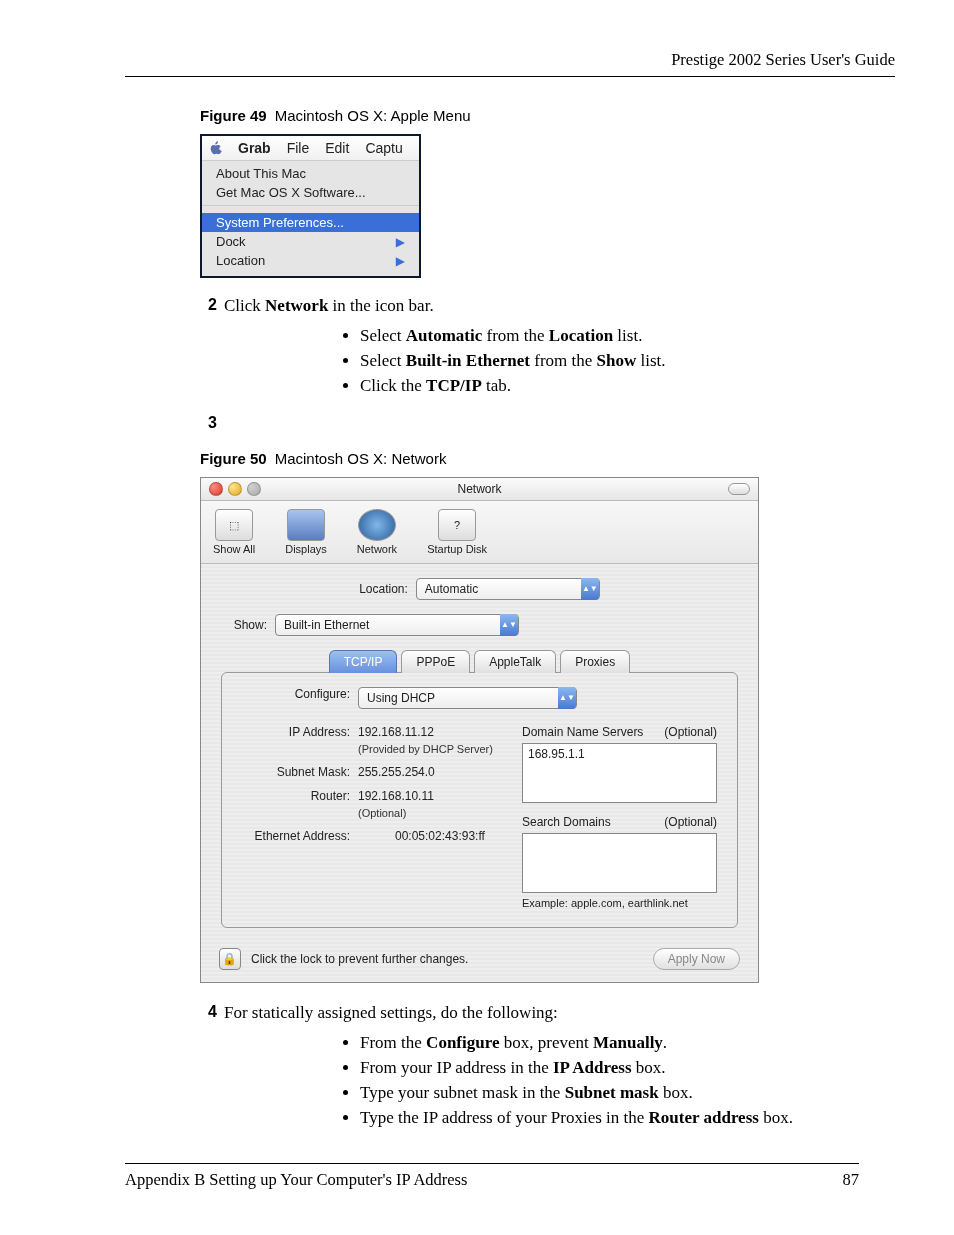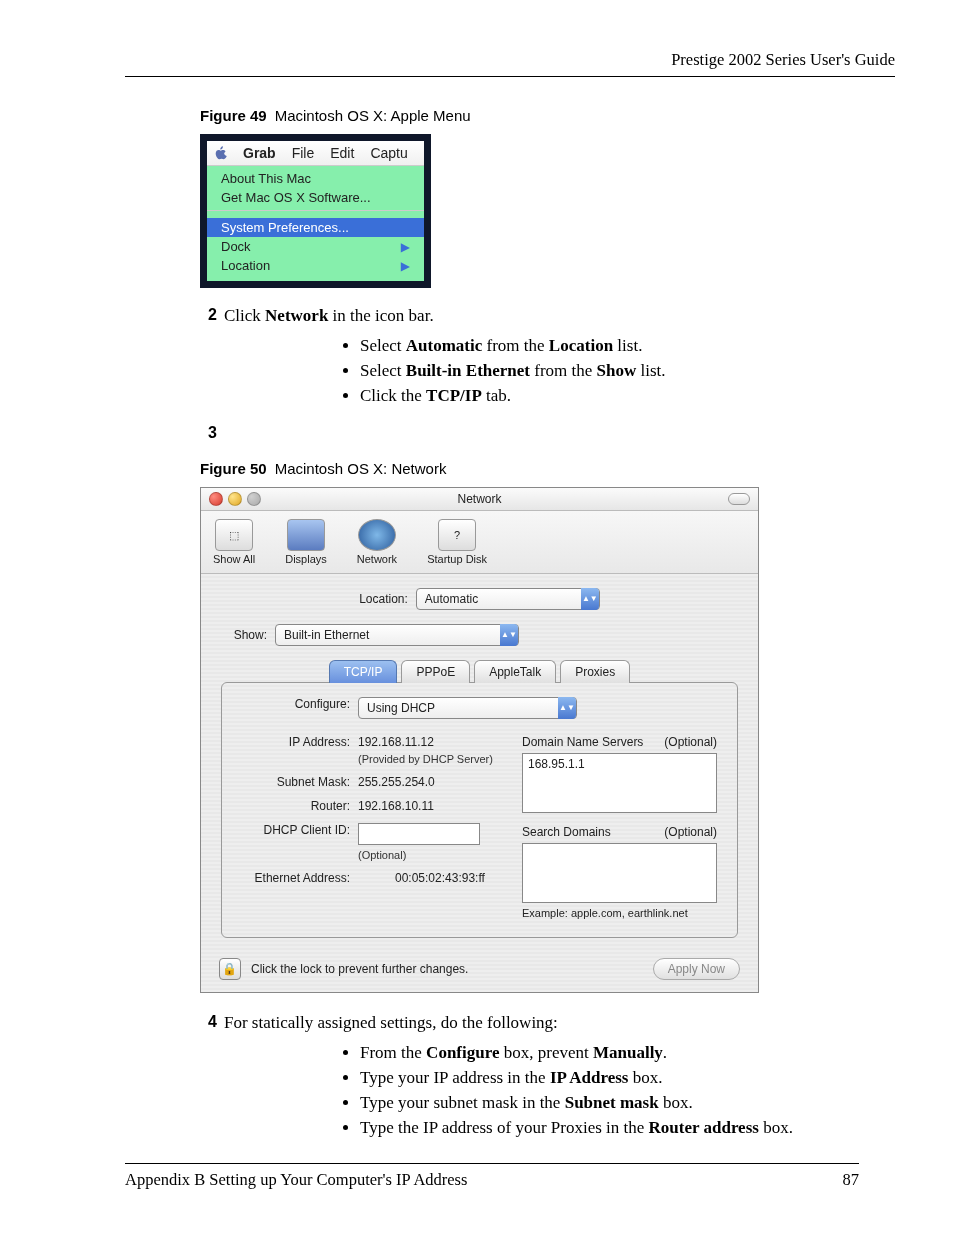--- a/index.html
+++ b/index.html
@@ -7,21 +7,21 @@
 .header-line { border-bottom:1px solid #000; padding-bottom:6px; text-align:right; font-size:16.5px; margin-bottom:30px; }
 .content { padding-left:75px; }
 .fig-caption { font-family:Arial, Helvetica, sans-serif; font-size:15px; margin-bottom:10px; }
 .fig-caption b { margin-right:8px; }
 .step-para { font-size:17px; margin:18px 0 10px 0; display:flex; }
 .step-num { font-weight:bold; width:17px; text-align:right; margin-right:7px; font-family:Arial, Helvetica, sans-serif; font-size:16px; }
 ul.bullets { margin:6px 0 6px 160px; padding:0; }
 ul.bullets li { font-size:17px; margin:5px 0; }
 
 
-.fig49 { width:217px; border:7px solid #0f172a; background:#86efac; font-family:"Lucida Grande", Arial, sans-serif; font-size:13px; color:#222; }
+.fig49 { width:217px; border:2px solid #0f172a; background:#e5e5e5; font-family:"Lucida Grande", Arial, sans-serif; font-size:13px; color:#222; }
 .fig49-menubar { display:flex; align-items:center; background:linear-gradient(#fff,#f0f0f0); border-bottom:1px solid #ccc; padding:4px 6px; gap:16px; }
 .fig49-menubar span { font-size:14px; }
 .fig49-apple { width:14px; height:14px; display:flex; align-items:center; justify-content:center; }
 .fig49-apple svg { width:13px; height:15px; fill:#5a6fb0; }
 .fig49-items { padding:3px 0 6px 0; }
 .fig49-items div { padding:2px 14px; display:flex; justify-content:space-between; align-items:center; }
 .fig49-sep { border-top:1px solid #ccc; margin:3px 0; }
 .fig49-selected { background:#3a6fd8; color:#fff; }
 .tri { color:#3a6fd8; font-size:12px; }
 
@@ -170,24 +170,20 @@
                 </div>
               <div class="sub">(Provided by DHCP Server)</div>
               <div class="field-row">
                   <span class="lab">Subnet Mask:</span>
                   <span class="val">255.255.254.0</span>
                 </div>
               <div class="field-row">
                   <span class="lab">Router:</span>
                   <span class="val">192.168.10.11</span>
                 </div>
-              <div class="field-row">
-                  <span class="lab">DHCP Client ID:</span>
-                  <span class="textbox"></span>
-                </div>
               <div class="sub">(Optional)</div>
               <div class="field-row" style="margin-bottom:0;gap:37px;">
                   <span class="lab">Ethernet Address:</span>
                   <span class="val">00:05:02:43:93:ff</span>
                 </div>
             </div>
             <div class="col-right">
               <div class="right-head">
                   <span>Domain Name Servers</span>
                   <span>(Optional)</span>
@@ -209,21 +205,21 @@
         <div class="apply-btn">Apply Now</div>
       </div>
     </div>
 
     <div class="step-para" style="margin-top:20px;">
       <span class="step-num">4</span>
       <span>For statically assigned settings, do the following:</span>
     </div>
     <ul class="bullets">
       <li><span>From the </span><b>Configure</b><span> box, prevent </span><b>Manually</b><span>.</span></li>
-      <li><span>Type your IP address in the </span><b>IP Address</b><span> box.</span></li>
+      <li><span>From your IP address in the </span><b>IP Address</b><span> box.</span></li>
       <li><span>Type your subnet mask in the </span><b>Subnet mask</b><span> box.</span></li>
       <li><span>Type the IP address of your Proxies in the </span><b>Router address</b><span> box.</span></li>
     </ul>
   </div>
 
   <div class="footer">
     <span>Appendix B Setting up Your Computer's IP Address</span>
     <span>87</span>
   </div>
 </div>

